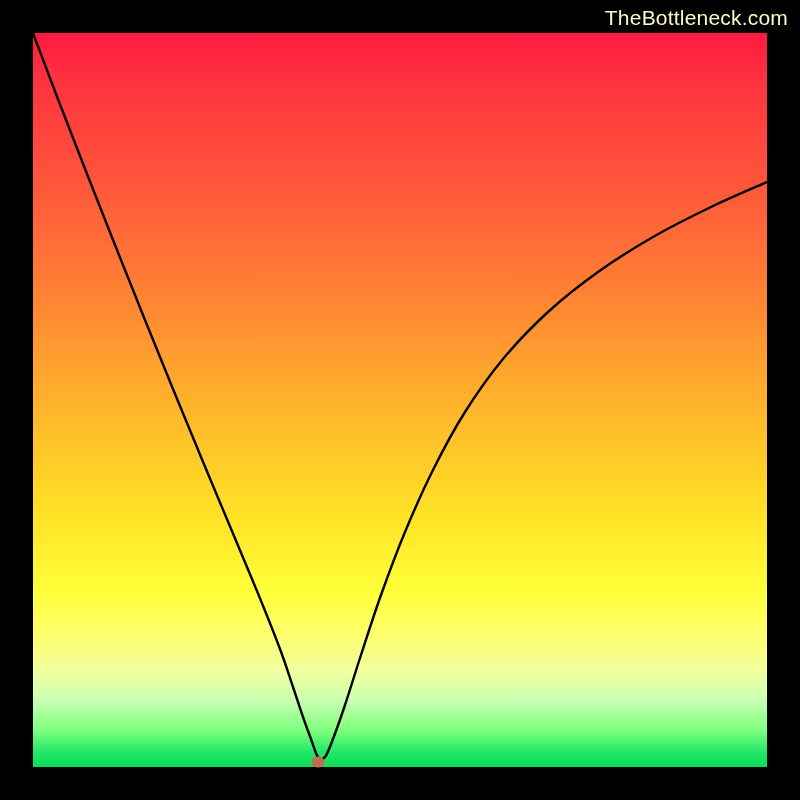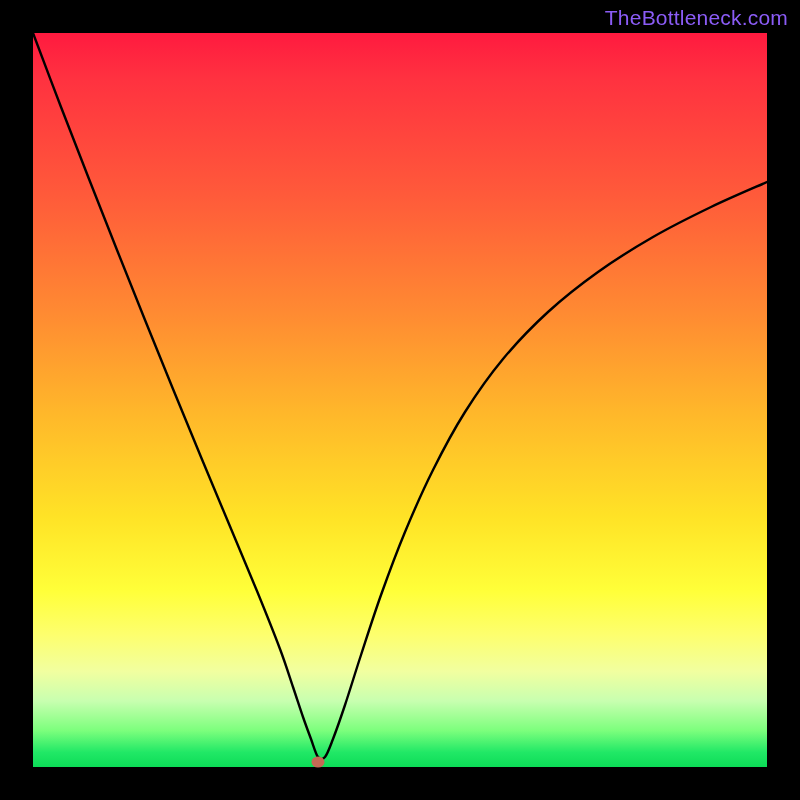--- a/index.html
+++ b/index.html
@@ -52,21 +52,21 @@
     width: 13px;
     height: 11px;
     border-radius: 50%;
     background: #c46a55;
     transform: translate(-50%, -50%);
   }
   .watermark {
     position: absolute;
     top: 6px;
     right: 12px;
-    color: #8b5cf6;
+    color: #fef9c3;
     font-size: 21px;
     font-weight: 500;
     letter-spacing: 0.2px;
     user-select: none;
   }
 </style>
 </head>
 <body>
 
 <div class="frame">

